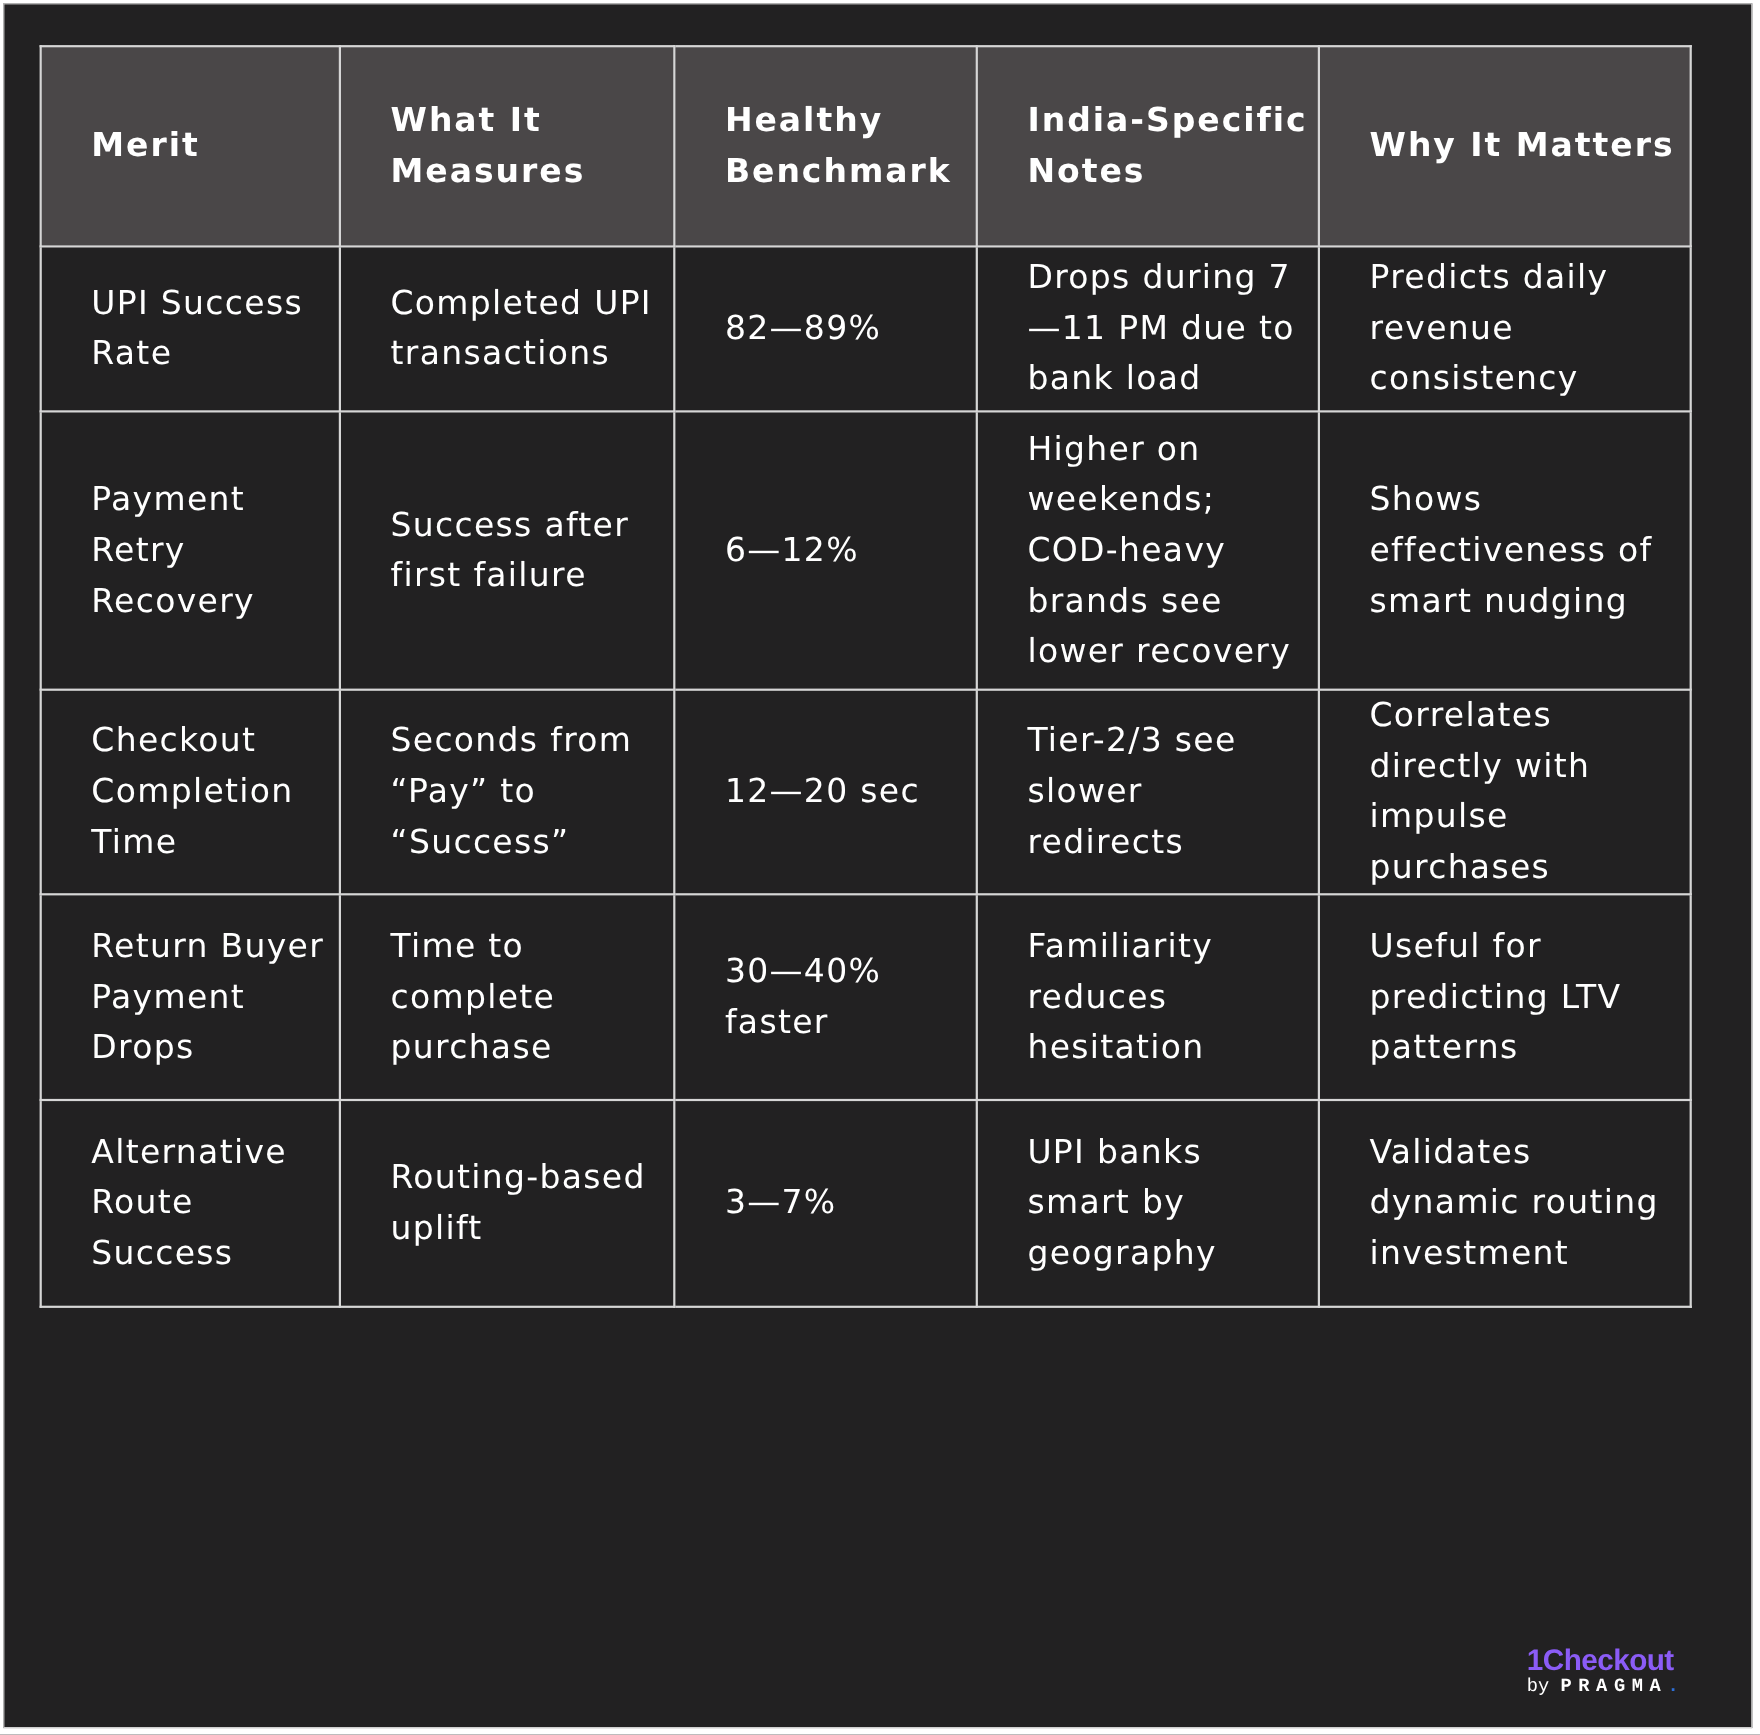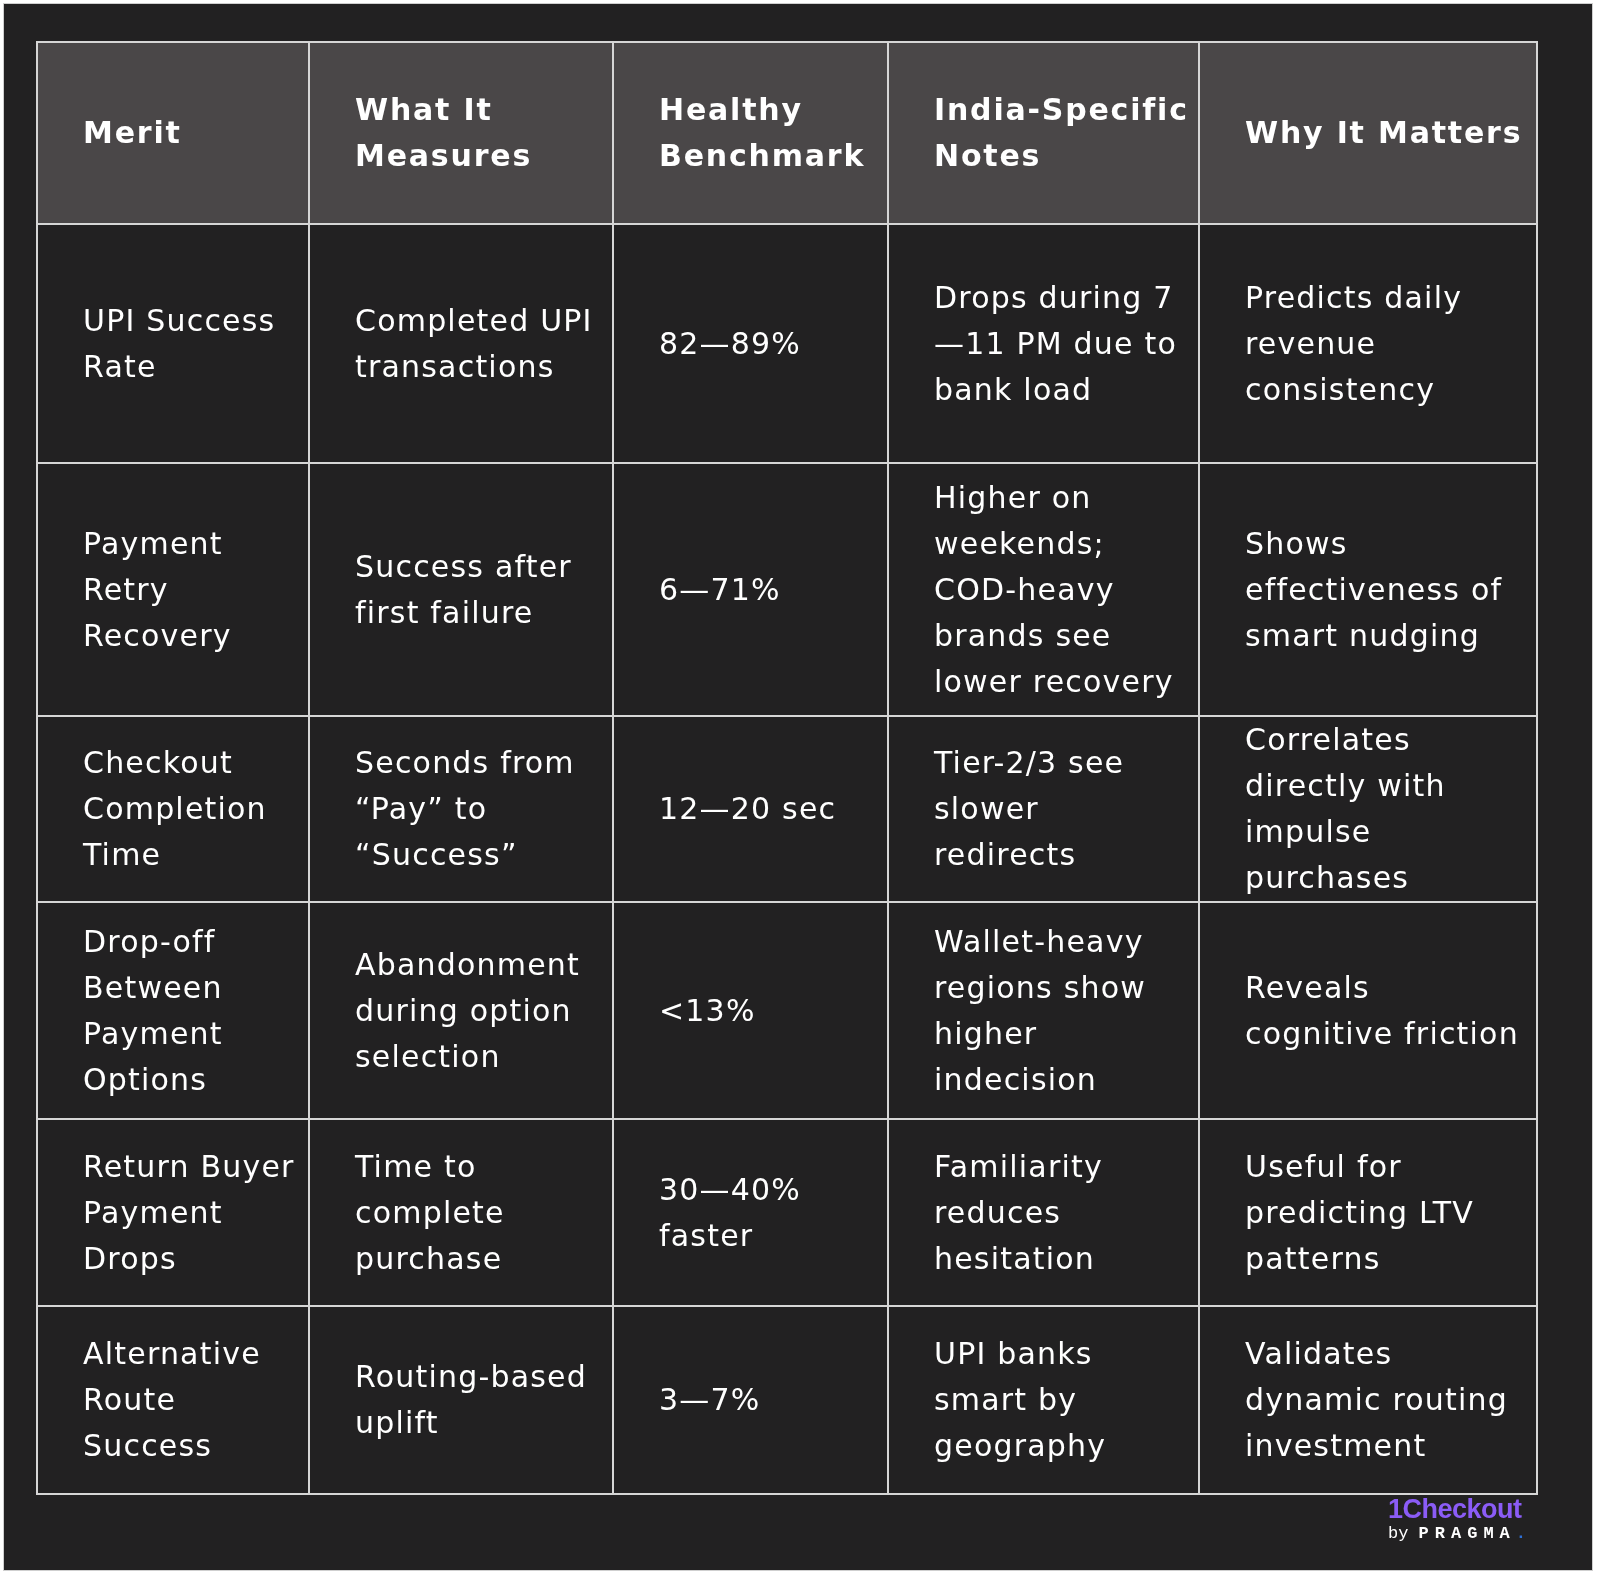--- a/index.html
+++ b/index.html
@@ -76,47 +76,40 @@
     <thead>
       <tr>
         <th>Merit</th>
         <th>What It Measures</th>
         <th>Healthy Benchmark</th>
         <th>India-Specific Notes</th>
         <th>Why It Matters</th>
       </tr>
     </thead>
     <tbody>
-      <tr style="height:239px">
+      <tr style="height:150px">
         <td>UPI Success Rate</td>
         <td>Completed UPI transactions</td>
         <td>82—89%</td>
         <td>Drops during 7—11 PM due to bank load</td>
         <td>Predicts daily revenue consistency</td>
       </tr>
       <tr style="height:253px">
         <td>Payment Retry Recovery</td>
         <td>Success after first failure</td>
-        <td>6—71%</td>
+        <td>6—12%</td>
         <td>Higher on weekends; COD-heavy brands see lower recovery</td>
         <td>Shows effectiveness of smart nudging</td>
       </tr>
       <tr style="height:175px">
         <td>Checkout Completion Time</td>
         <td>Seconds from “Pay” to “Success”</td>
         <td>12—20 sec</td>
         <td>Tier-2/3 see slower redirects</td>
         <td>Correlates directly with impulse purchases</td>
-      </tr>
-      <tr style="height:217px">
-        <td>Drop-off Between Payment Options</td>
-        <td>Abandonment during option selection</td>
-        <td>&lt;13%</td>
-        <td>Wallet-heavy regions show higher indecision</td>
-        <td>Reveals cognitive friction</td>
       </tr>
       <tr style="height:187px">
         <td>Return Buyer Payment Drops</td>
         <td>Time to complete purchase</td>
         <td>30—40% faster</td>
         <td>Familiarity reduces hesitation</td>
         <td>Useful for predicting LTV patterns</td>
       </tr>
       <tr style="height:188px">
         <td>Alternative Route Success</td>

